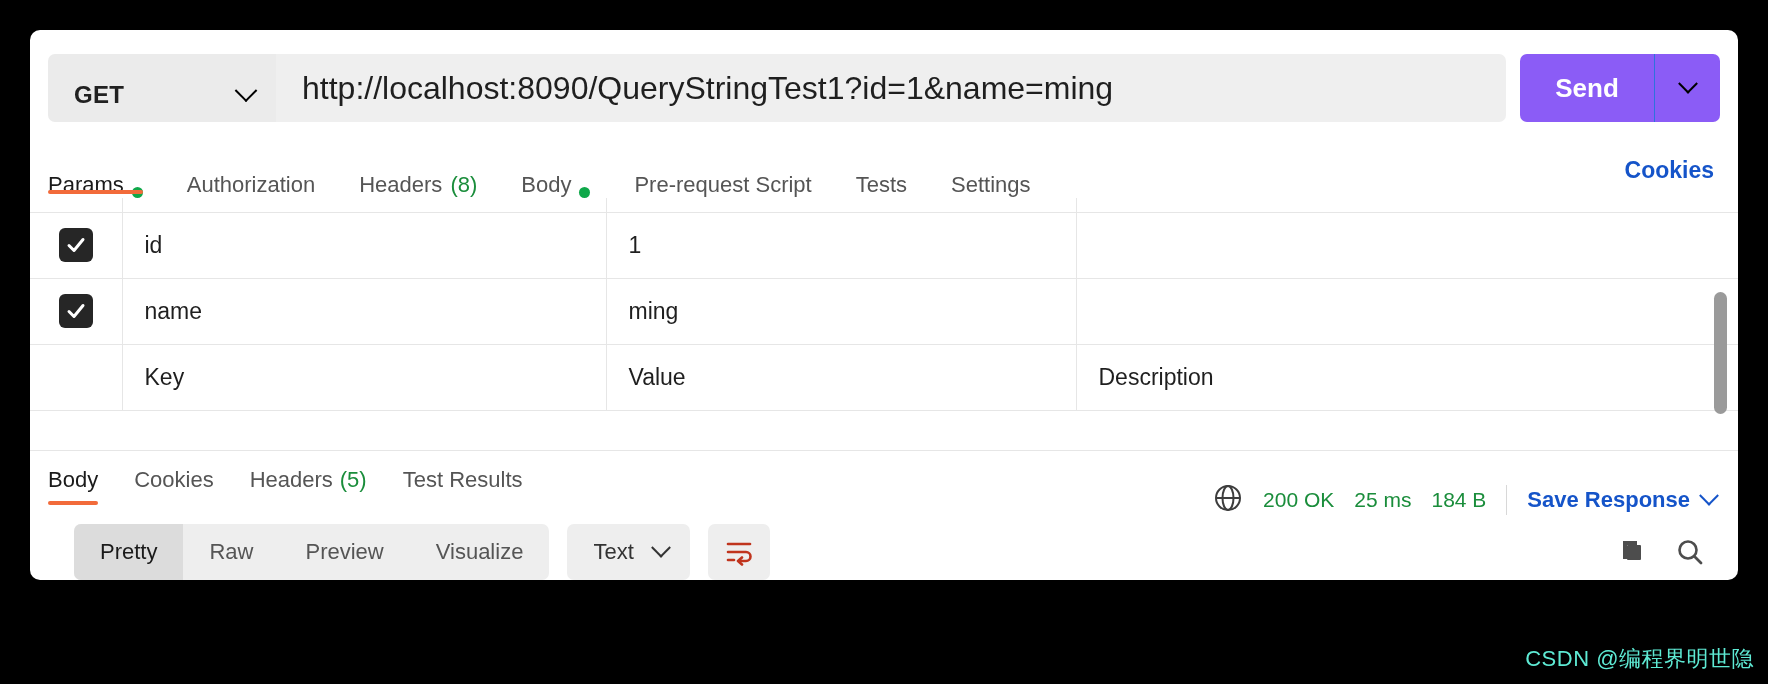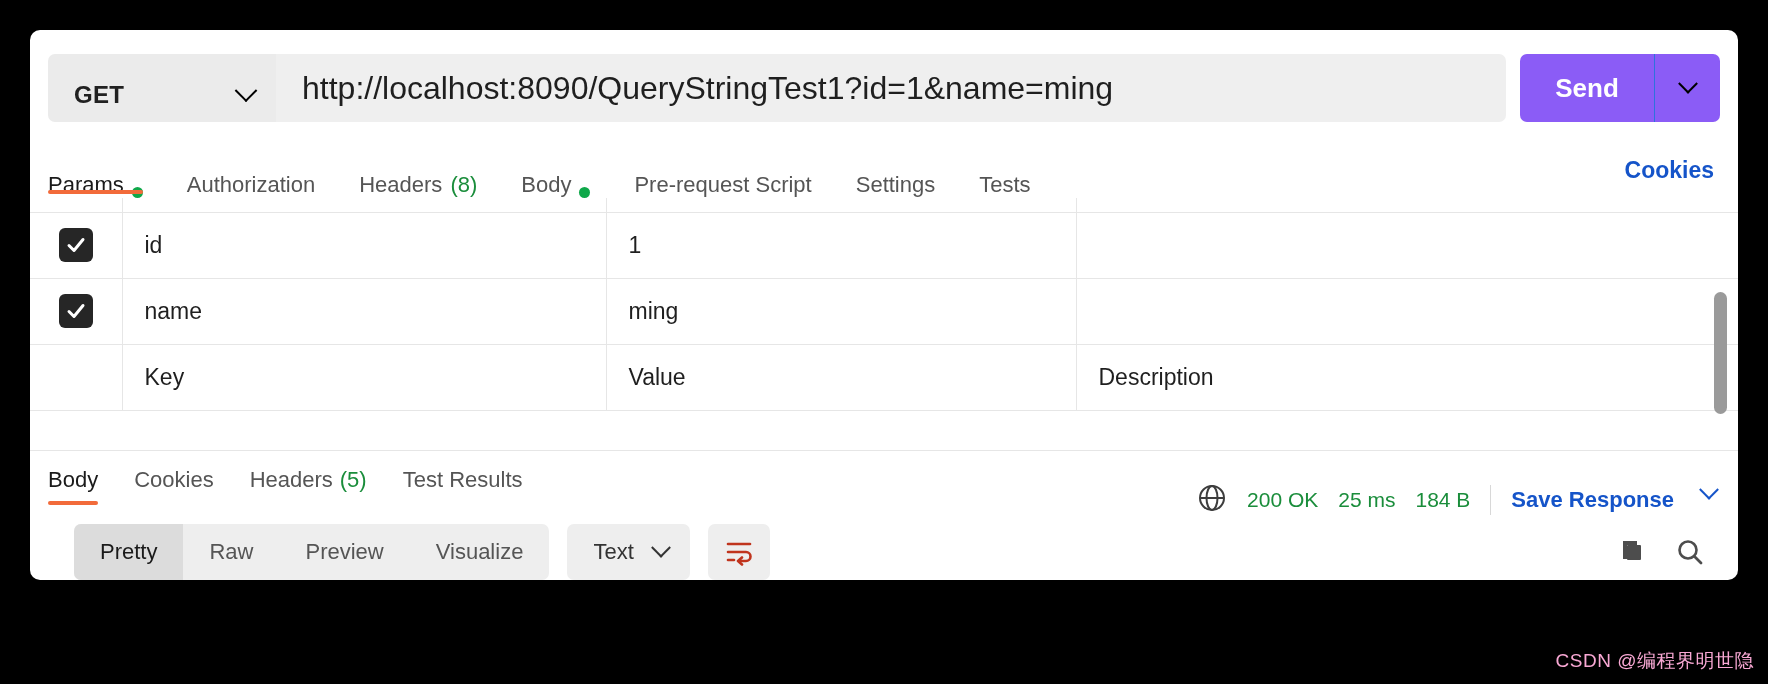--- a/index.html
+++ b/index.html
@@ -228,22 +228,22 @@
     padding-right: 4px;
     margin-top: 40px;
   }
   .status-txt { font-size: 21px; color: #1a8d3b; white-space: nowrap; }
   .vdiv { width: 1px; height: 30px; background: #d8d8d8; }
   .save-resp {
     font-size: 22px;
     font-weight: 700;
     color: #1554c9;
     display: flex;
-    align-items: flex-start;
-    gap: 28px;
+    align-items: center;
+    gap: 12px;
     cursor: pointer;
     white-space: nowrap;
   }
 
   
   .body-toolbar {
     position: absolute;
     left: 44px; top: 492px;
     width: 1640px; height: 60px;
     display: flex;
@@ -294,22 +294,22 @@
     align-items: center;
     gap: 26px;
     padding-right: 8px;
   }
   .icon-btn { cursor: pointer; display: flex; }
 
   
   .watermark {
     position: absolute;
     right: 14px; bottom: 10px;
-    font-size: 19px;
-    color: #f9a8d4;
+    font-size: 22px;
+    color: #5eead4;
     letter-spacing: .5px;
     white-space: nowrap;
   }
 </style>
 </head>
 <body>
 
 <div id="app">
 
   <div class="urlbar">
@@ -339,24 +339,24 @@
       <span class="count">(8)</span>
     </div>
     <div class="rtab">
       <span>Body</span>
       <span class="dot"></span>
     </div>
     <div class="rtab">
       <span>Pre-request Script</span>
     </div>
     <div class="rtab">
+      <span>Tests</span>
+    </div>
+    <div class="rtab">
       <span>Settings</span>
-    </div>
-    <div class="rtab">
-      <span>Tests</span>
     </div>
     <div class="cookies-link">Cookies</div>
   </div>
 
   <div class="params-area">
     <table class="ptable">
       <tbody>
           <tr class="header-sliver">
         <td class="col-check"></td>
         <td class="col-key"></td>

